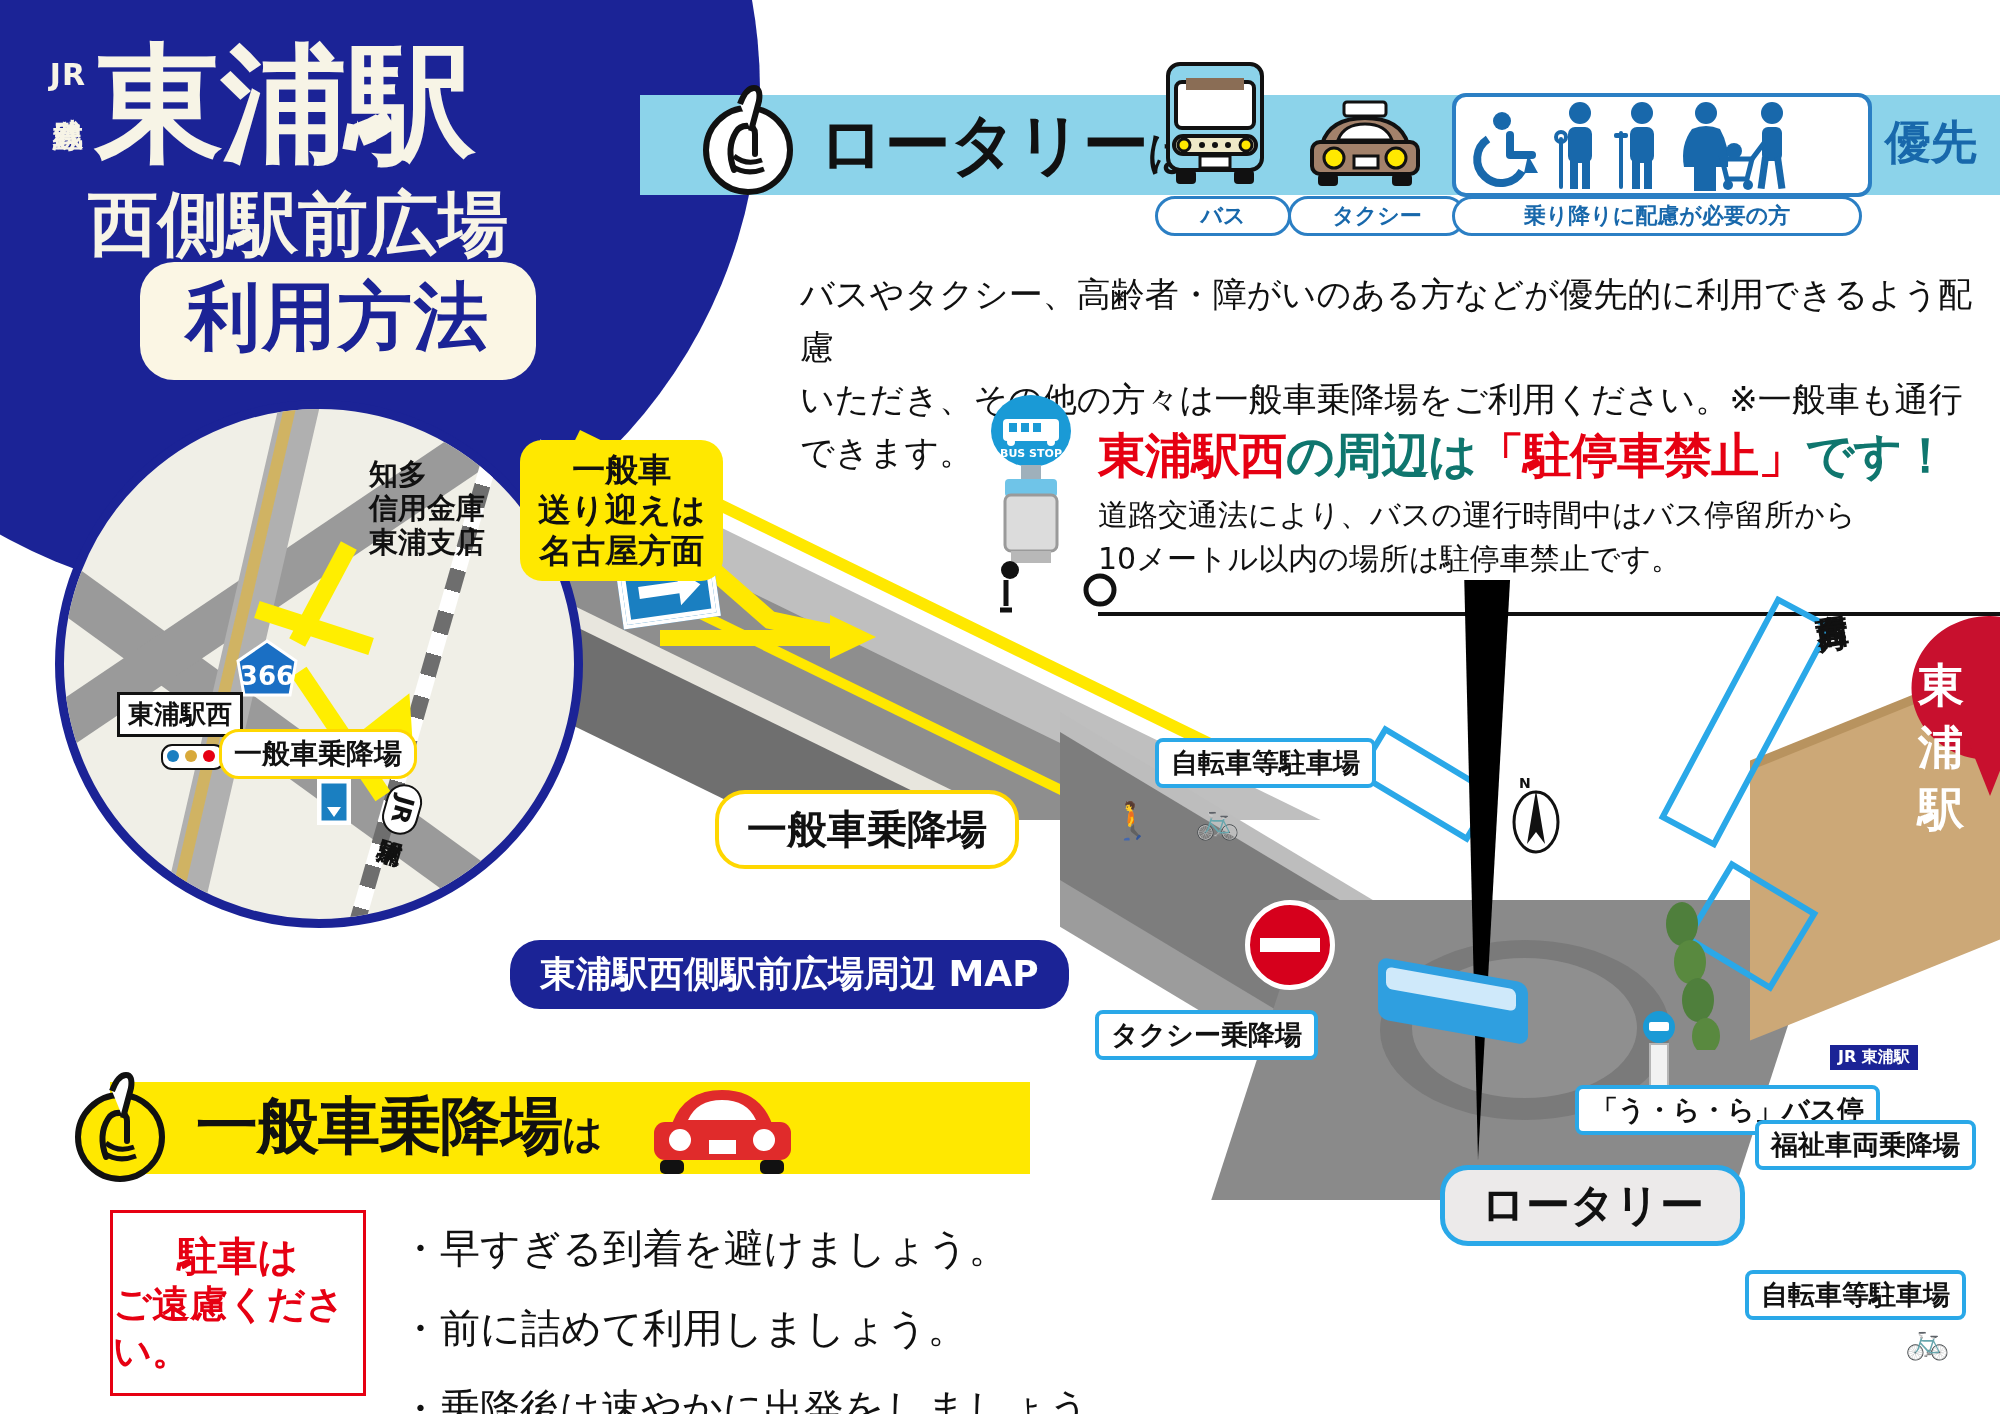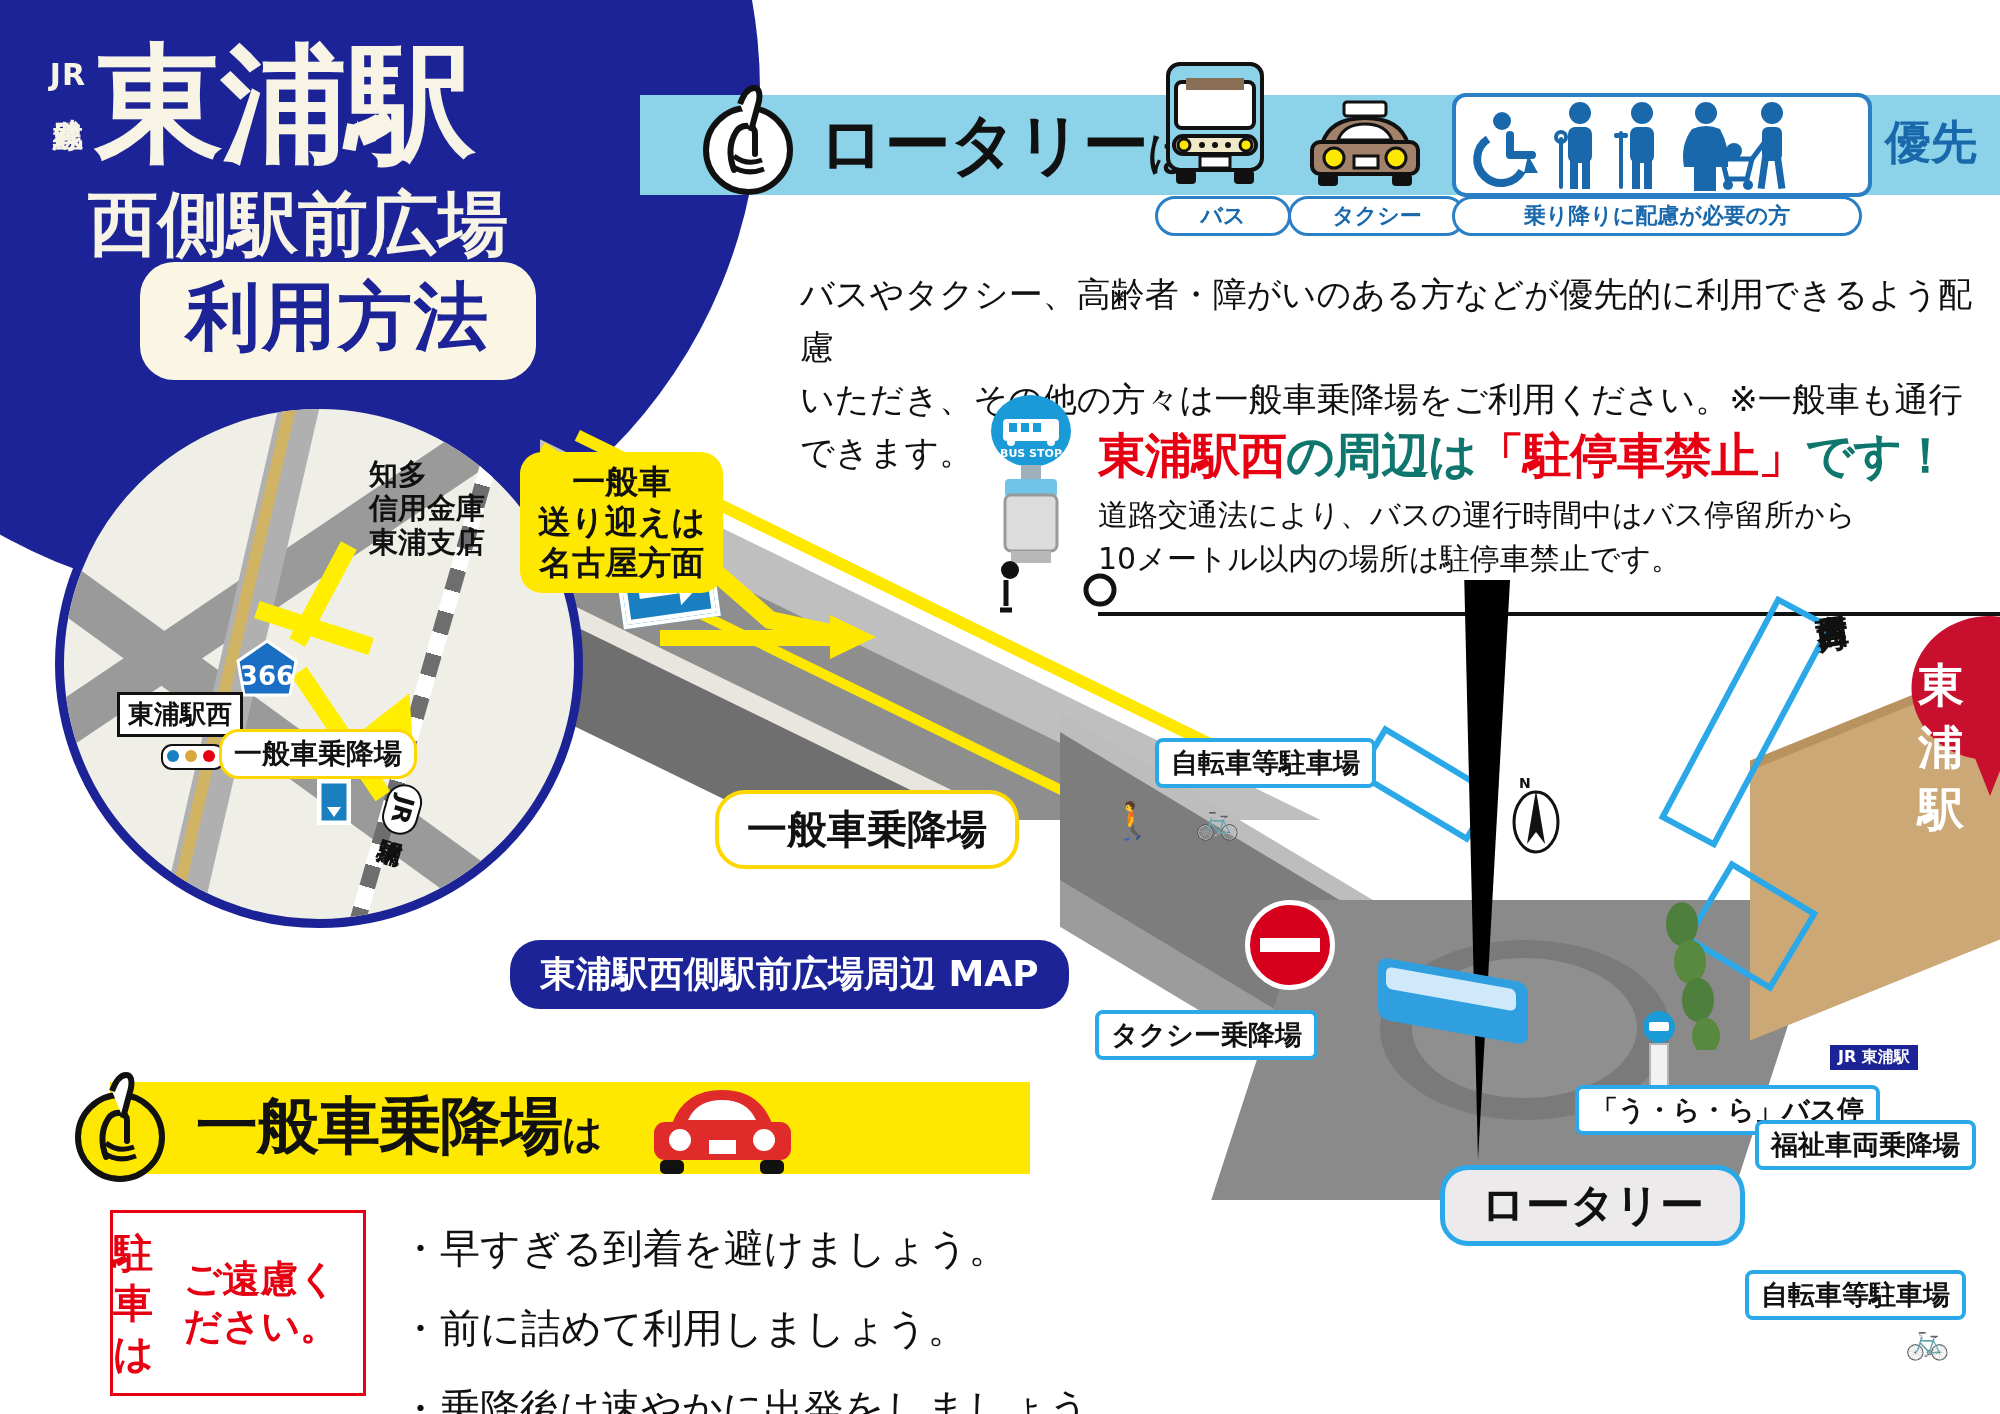--- a/index.html
+++ b/index.html
@@ -84,21 +84,21 @@
      white-space:nowrap;}
   #jr-vert{left:320px;top:375px;background:#fff;border:2px solid #111;
      border-radius:18px;padding:10px 3px;font-size:24px;font-weight:bold;color:#111;
      writing-mode:vertical-rl;transform:rotate(16deg);line-height:1.1;}
   #downarrow-sign{left:253px;top:370px;width:30px;height:42px;background:#1a7fc1;
      border:2px solid #fff;}
 
   
   #ippan-send{left:520px;top:440px;background:#ffe800;border-radius:22px;
      padding:10px 18px;font-size:33px;font-weight:bold;color:#111;line-height:1.22;
-     text-align:center;margin-top:12px;}
+     text-align:center;}
   #ippan-plat-big{left:715px;top:790px;background:#fff;border:4px solid #ffd700;
      border-radius:30px;padding:8px 28px;font-size:40px;font-weight:bold;color:#111;
      white-space:nowrap;}
   #map-caption{left:510px;top:940px;background:#1b2396;border-radius:30px;
      padding:10px 30px;color:#fff;font-size:36px;font-weight:bold;white-space:nowrap;}
 
   
   #persp{left:540px;top:420px;width:800px;height:400px;overflow:hidden;}
   .pband{position:absolute;}
   #pb1{left:-60px;top:-10px;width:1000px;height:70px;background:#bfbfbf;
@@ -177,21 +177,21 @@
   #bike-glyph-2{left:1905px;top:1320px;font-size:36px;}
 
   
   #yellow-banner{left:110px;top:1082px;width:920px;height:92px;background:#ffe800;}
   #point-icon-2{left:62px;top:1055px;width:120px;height:130px;}
   #ippan-banner-text{left:196px;top:1084px;font-size:62px;font-weight:bold;color:#111;
      letter-spacing:-1px;white-space:nowrap;}
   #ippan-banner-text .small{font-size:40px;}
   #red-car{left:640px;top:1078px;width:165px;height:100px;}
   #park-box{left:110px;top:1210px;width:250px;height:180px;background:#fff;
-     border:3px solid #e60012;display:flex;flex-direction:row;
+     border:3px solid #e60012;display:flex;flex-direction:column;
      align-items:center;justify-content:center;}
   #park-box .l1{color:#e60012;font-size:40px;font-weight:bold;line-height:1.25;}
   #park-box .l2{color:#e60012;font-size:38px;font-weight:bold;line-height:1.25;}
   #bullets{left:400px;top:1208px;font-size:40px;color:#111;line-height:2.0;}
   .bullet{white-space:nowrap;}
 </style>
 </head>
 <body>
 
 <div class="abs" id="title-panel"></div>

